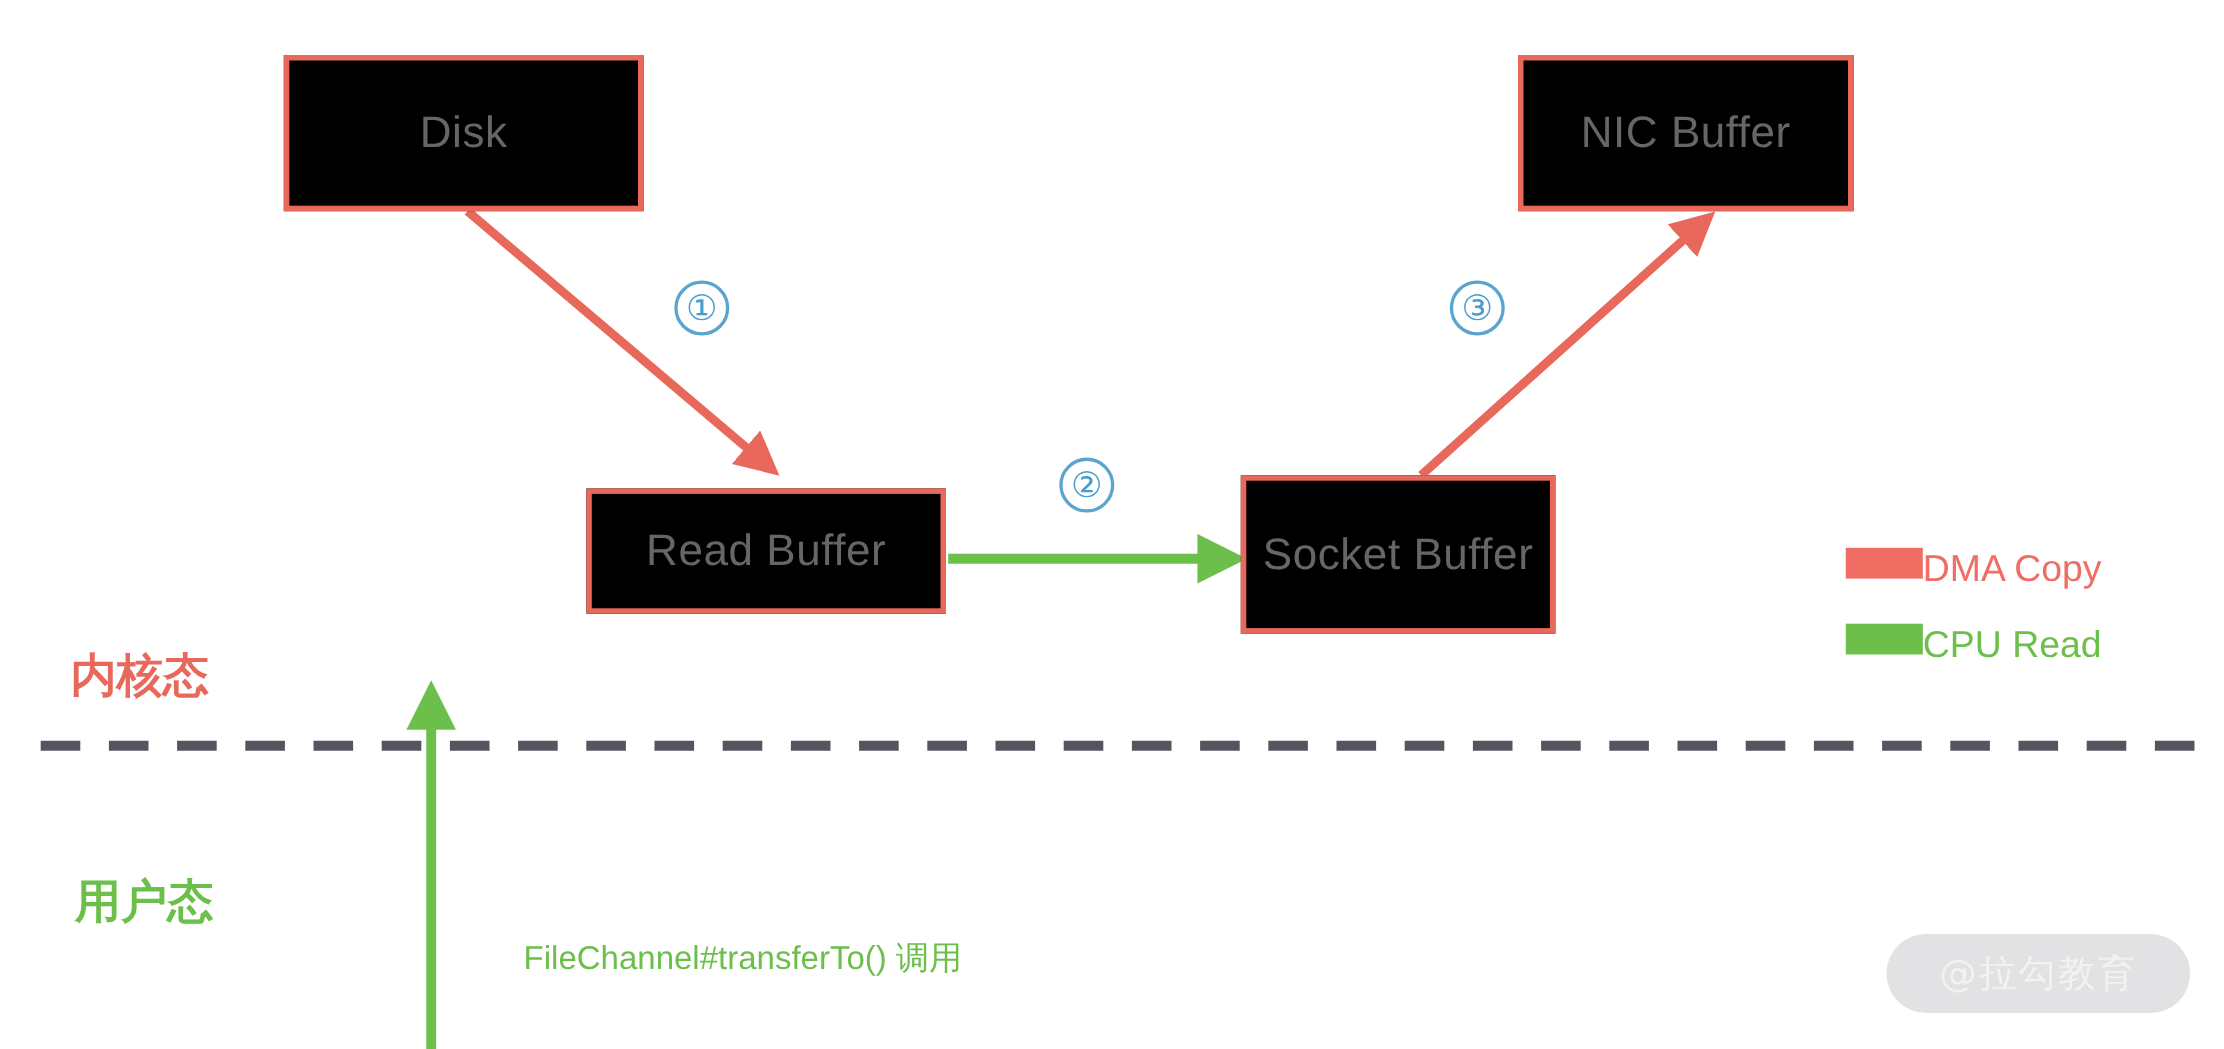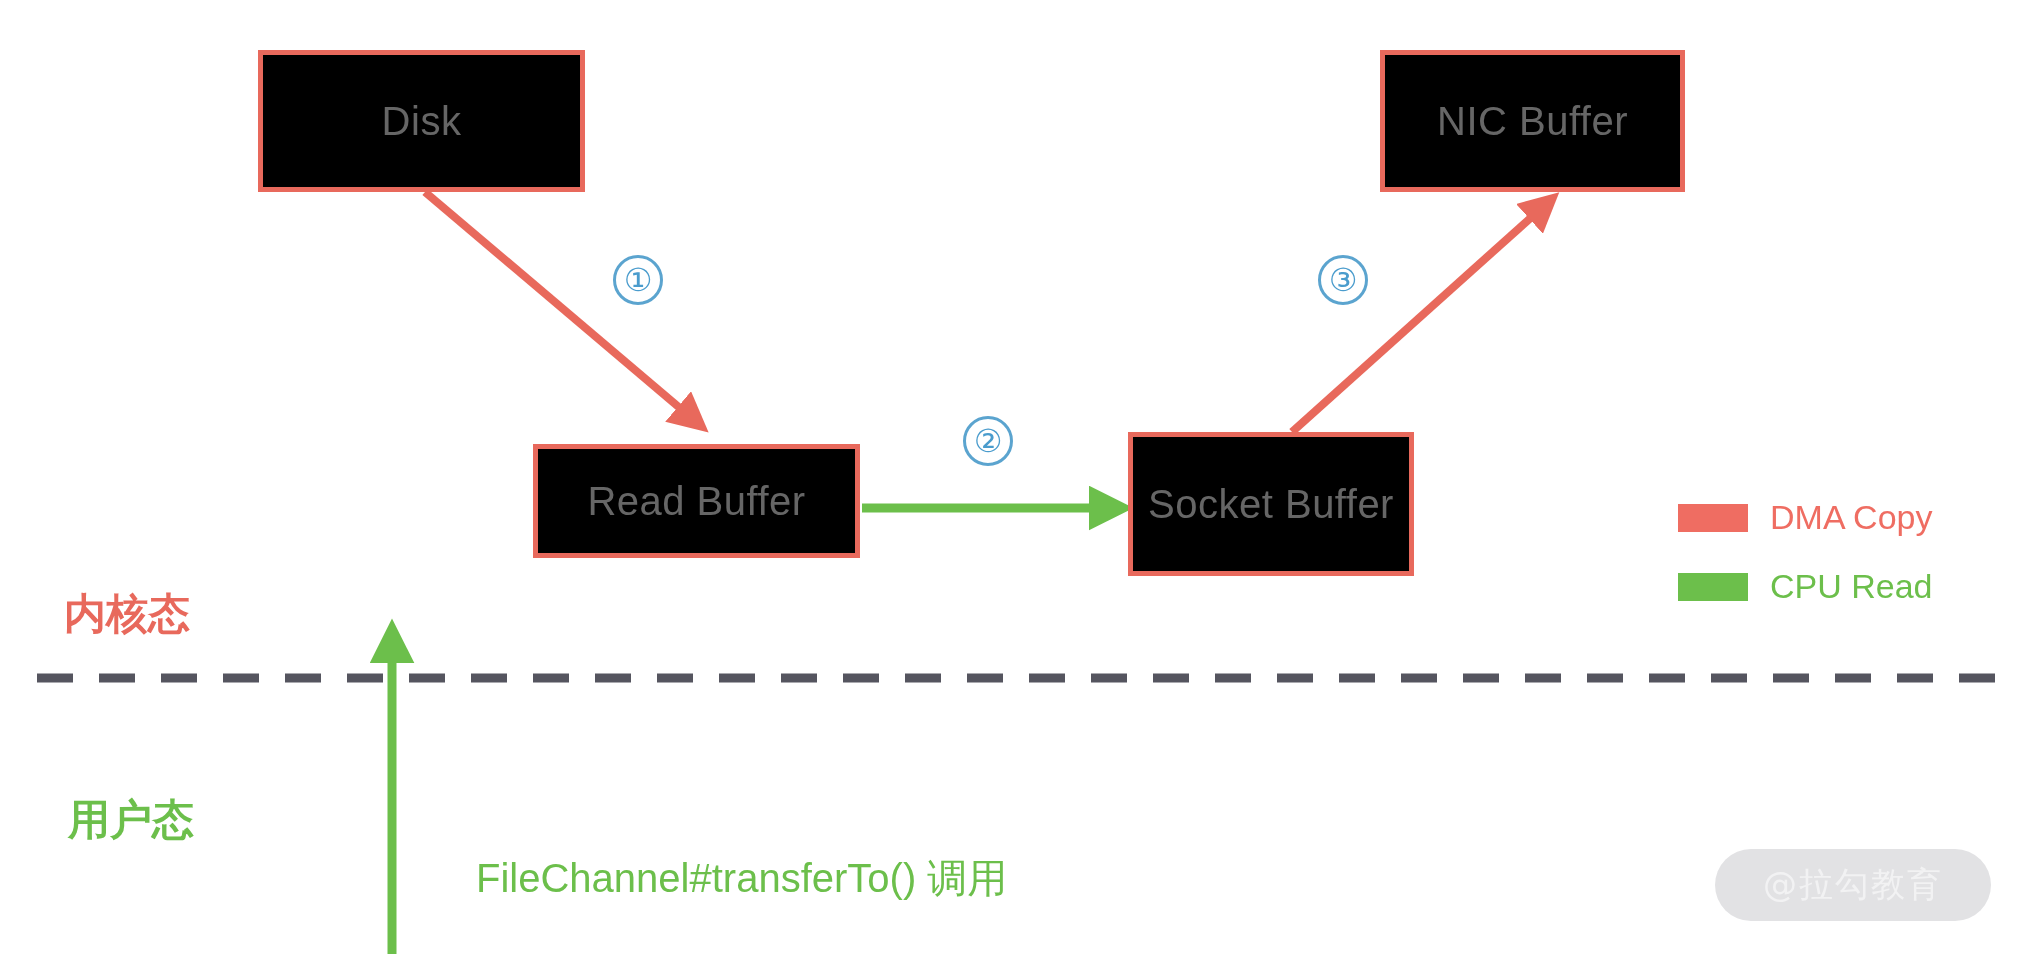--- a/index.html
+++ b/index.html
@@ -74,37 +74,36 @@
     font-family: "DejaVu Sans", "Liberation Sans", sans-serif;
     margin-top: 35px;
   }
   #label-kernel { left: 64px; top: 551px; color: #e8695c; }
   #label-user   { left: 68px; top: 757px; color: #6cbf4b; text-align: center; }
 
   #label-call {
     position: absolute;
     left: 476px;
     top: 851px;
-    font-size: 40px;
+    font-size: 30px;
     color: #6cbf4b;
     white-space: nowrap;
   }
 
   .legend {
     position: absolute;
     left: 1678px;
     top: 498px;
     display: flex;
     flex-direction: column;
     gap: 30px;
   }
   .legend-row {
     display: flex;
-    align-items: center;
-    gap: 22px;
+    align-items: flex-start;
   }
   .legend-swatch {
     width: 70px;
     height: 28px;
     flex: none;
   }
   .legend-text {
     font-size: 34px;
     white-space: nowrap;
   }

